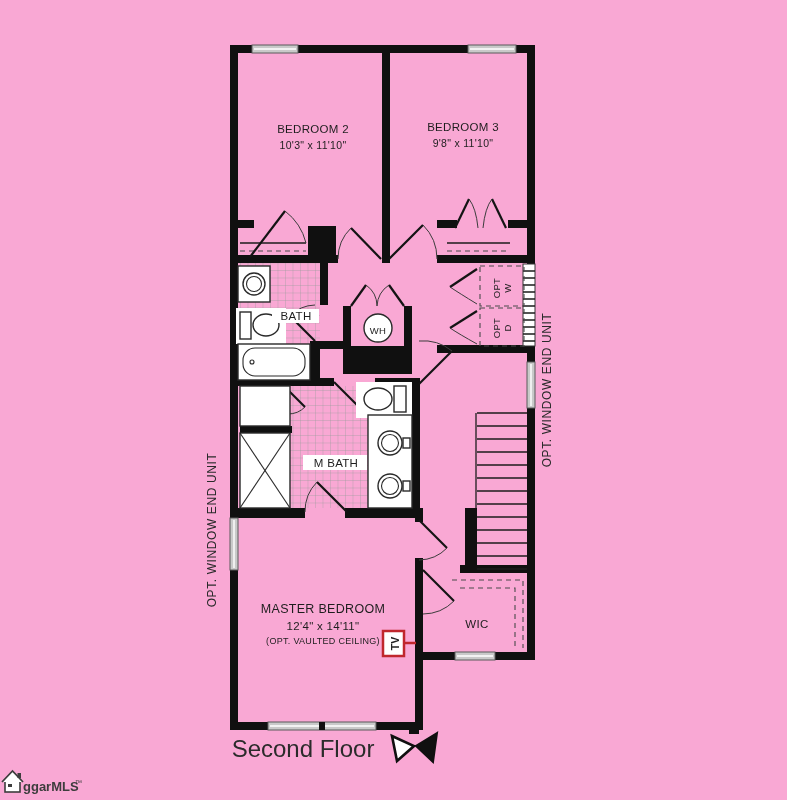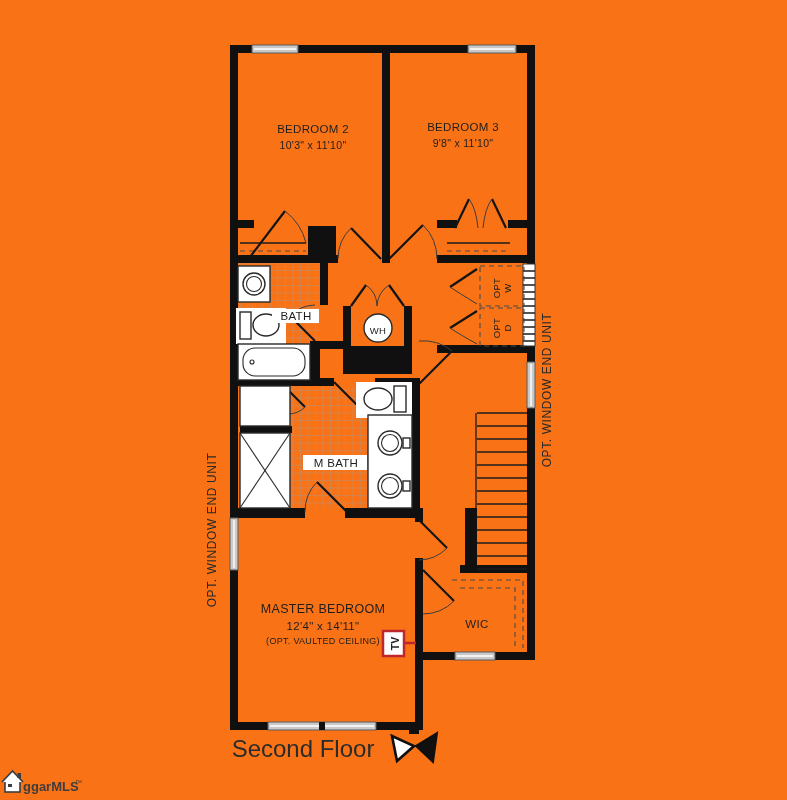--- a/index.html
+++ b/index.html
@@ -1,16 +1,16 @@
 <!DOCTYPE html>
 <html><head>
 <meta charset="utf-8">
 <style>
   html,body{margin:0;padding:0;background:#ffffff;}
-  #stage{position:relative;width:787px;height:800px;background:#f97316;overflow:hidden;
+  #stage{position:relative;width:787px;height:800px;background:#f9a8d4;overflow:hidden;
          font-family:"Liberation Sans", sans-serif;}
   svg{position:absolute;left:0;top:0;}
   .wall{fill:#101010;stroke:none;}
   .thin{stroke:#1c1c1c;stroke-width:1.3;fill:none;}
   .fixture{fill:#ffffff;stroke:#2a2a2a;stroke-width:1.4;}
   .fixline{stroke:#2a2a2a;stroke-width:1.1;fill:none;}
   .door{stroke:#3c3c3c;stroke-width:1;fill:none;}
   .leaf{stroke:#141414;stroke-width:2.2;fill:none;}
   .dash{stroke:#4a4a4a;stroke-width:1.1;fill:none;stroke-dasharray:5 4;}
   .win{fill:#c9c9c9;stroke:#5a5a5a;stroke-width:1;}

